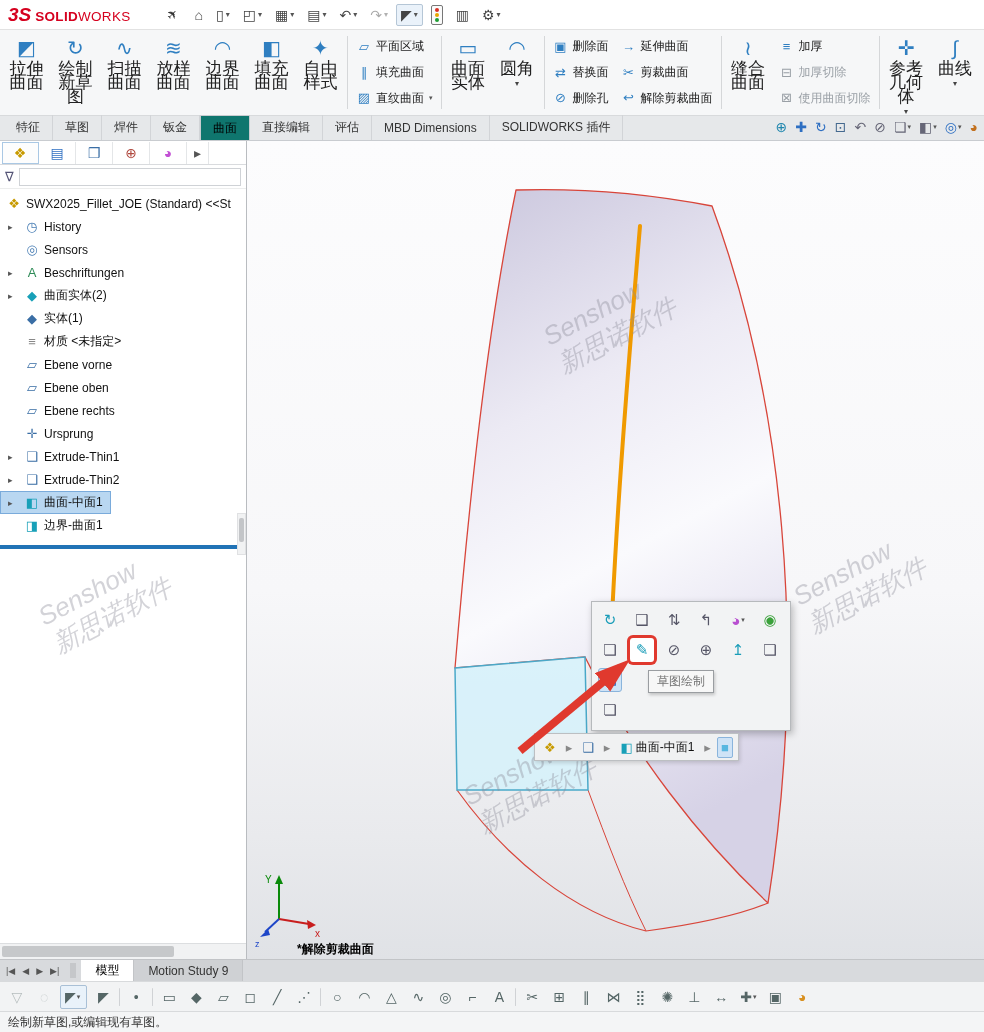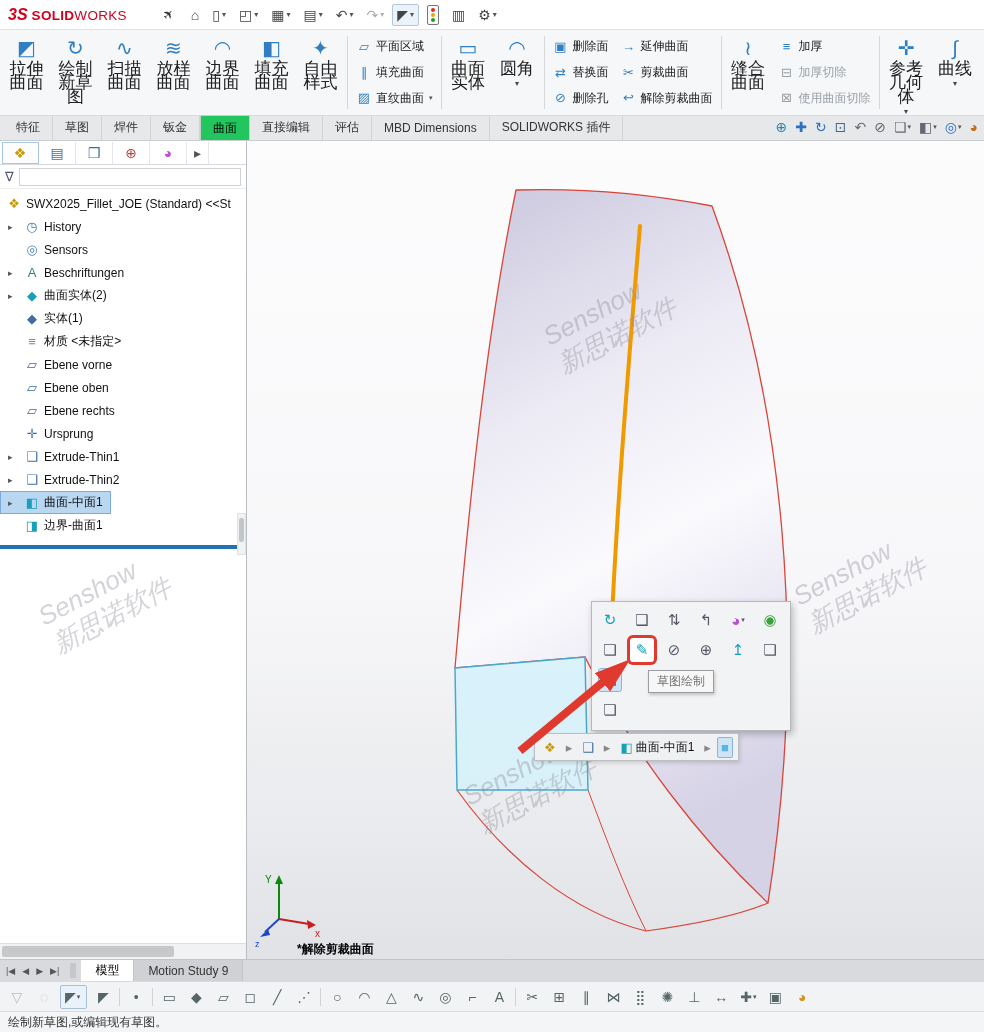--- a/index.html
+++ b/index.html
@@ -4,21 +4,21 @@
 <style>
   * { margin:0; padding:0; box-sizing:border-box; }
   html,body { width:984px; height:1032px; }
   body { position:relative; overflow:hidden; background:#fff;
          font-family:"Liberation Sans","DejaVu Sans",sans-serif; font-size:12px; color:#222; }
   i { font-style:normal; }
 
   
   .menubar{height:30px;display:flex;align-items:center;padding:0 8px;background:#fff;border-bottom:1px solid #e2e2e2;}
   .logo{display:flex;align-items:baseline;margin-right:24px;white-space:nowrap;}
-  .logo-mark{color:var(--logo-red);font-style:italic;font-weight:bold;font-size:16px;margin-right:4px;}
+  .logo-mark{color:var(--logo-red);font-style:italic;font-weight:bold;font-size:19px;margin-right:4px;}
   .logo-solid{color:var(--logo-red);font-weight:bold;font-size:13.5px;letter-spacing:.3px;}
   .logo-works{color:var(--logo-red);font-size:13.5px;letter-spacing:.3px;}
   .menus{display:flex;align-items:center;}
   .menu-item{padding:4px 10px;color:#222;cursor:default;white-space:nowrap;}
   .pin{margin:0 12px;color:#333;display:inline-block;transform:rotate(-45deg);font-size:13px;}
   .qtools{display:flex;align-items:center;gap:3px;}
   .qt{display:flex;align-items:center;padding:2px 4px;border:1px solid transparent;border-radius:2px;color:#444;}
   .qt .g{font-size:14px;}
   .qt .car{font-size:8px;color:#555;margin-left:2px;}
   .qt.box{border:1px solid #b5c6d6;background:#eaf2fa;}
@@ -38,21 +38,21 @@
   .rcol{display:flex;flex-direction:column;padding:3px 2px;gap:2px;}
   .rsmall{display:flex;align-items:center;gap:4px;height:25px;padding:0 4px;white-space:nowrap;}
   .ric.s{font-size:13px;width:16px;text-align:center;line-height:16px;}
   .rslabel{font-size:12px;color:#222;}
   .rsmall.disabled .rslabel,.rsmall.disabled .ric{color:var(--disabled);}
 
   
   .tabrow{height:25px;background:#e6e8ea;border-bottom:1px solid #c9ccd0;display:flex;align-items:flex-end;position:relative;}
   .tabs{display:flex;height:25px;align-items:stretch;padding-left:4px;}
   .ctab{padding:0 12px;color:#333;border-right:1px solid #d2d4d7;display:flex;align-items:center;white-space:nowrap;}
-  .ctab.active{background:#22c55e;border:1px solid #c9ccd0;border-bottom:0;color:#000;}
+  .ctab.active{background:#0f766e;border:1px solid #c9ccd0;border-bottom:0;color:#000;}
   .headsup{position:absolute;right:6px;top:3px;display:flex;gap:8px;align-items:center;}
   .hicon{display:flex;align-items:center;}
   .hicon .g{font-size:14px;color:var(--ic,#556);}
   .car2{font-size:7px;color:#555;margin-left:1px;}
 
   
   .main{position:absolute;top:141px;left:0;right:0;bottom:73px;display:flex;}
 
   
   .lpanel{width:247px;position:relative;background:#fff;border-right:1px solid #b9bcc0;display:flex;flex-direction:column;flex:0 0 247px;}

